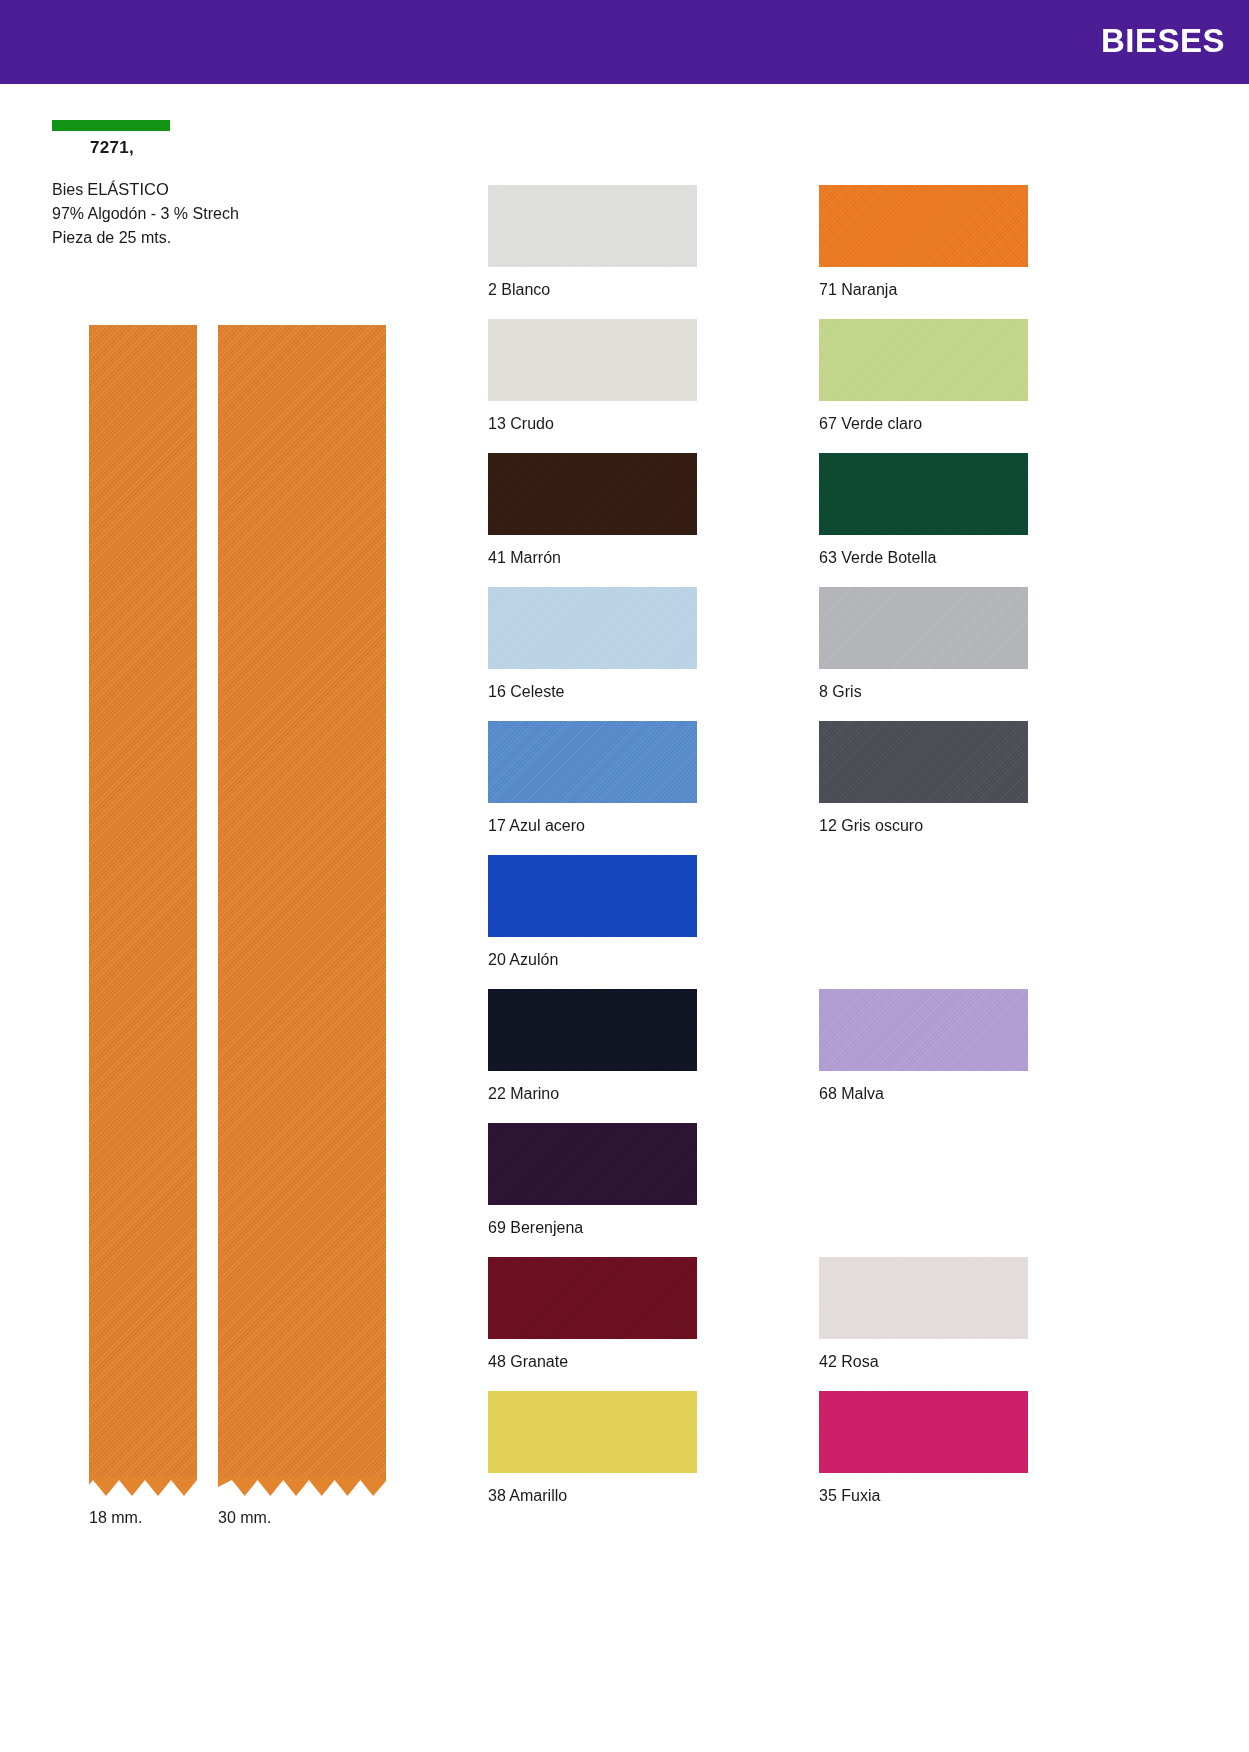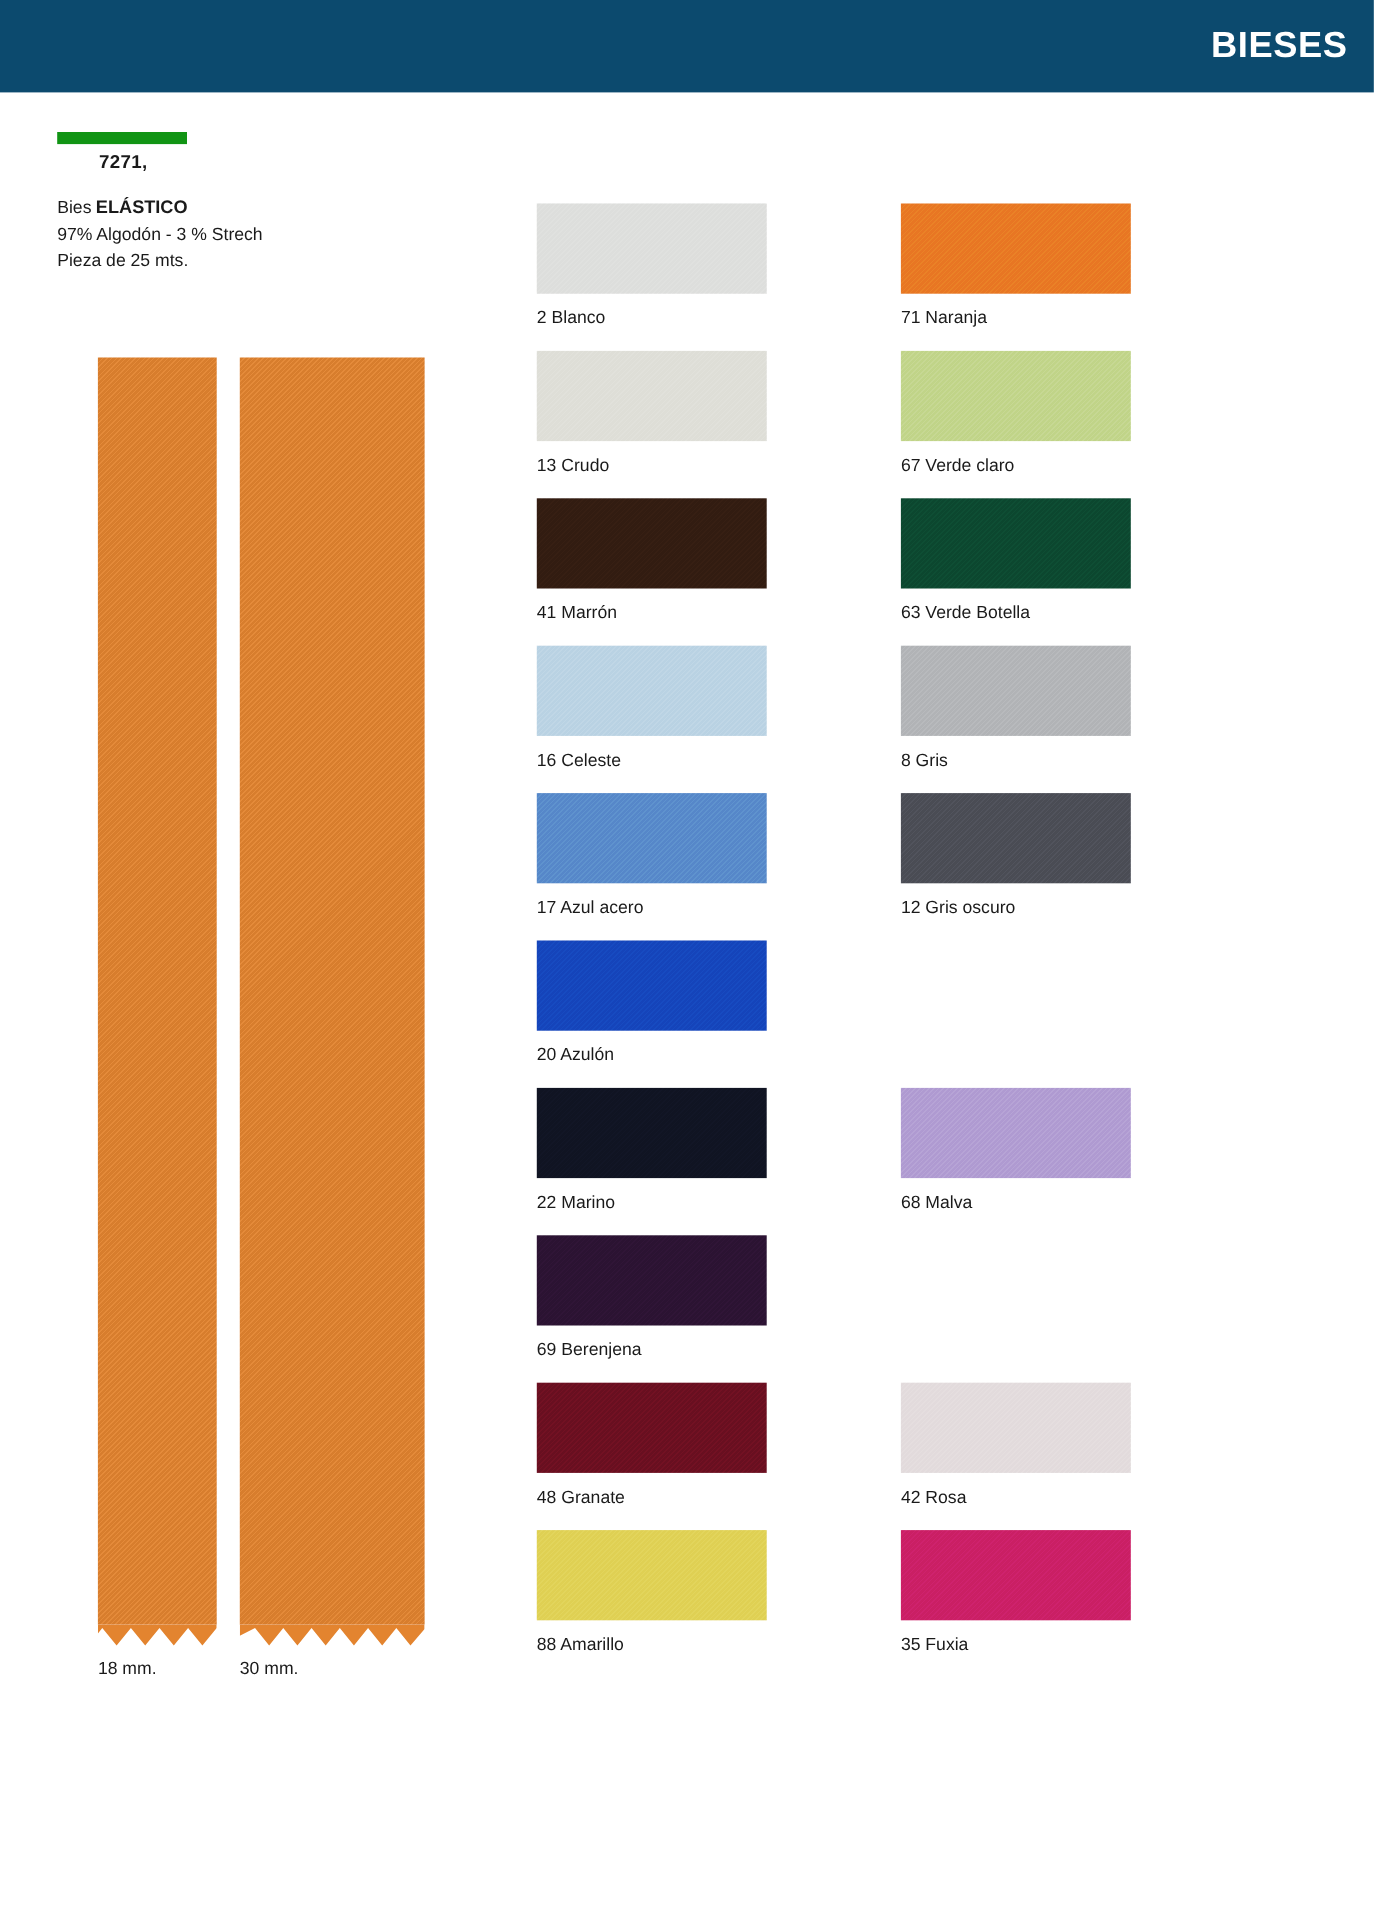--- a/index.html
+++ b/index.html
@@ -54,21 +54,21 @@
     margin: 0 0 0 38px;
     line-height: 26px;
     letter-spacing: 0.3px;
   }
   #product-type-line {
     font-size: 16px;
     margin: 16px 0 0 0;
     line-height: 24px;
   }
   #product-type-line .strong {
-    font-weight: bold;
+    font-weight: normal;
     font-size: 16.5px;
     margin-left: 4px;
   }
   .info-line {
     font-size: 16px;
     line-height: 24px;
     margin: 0;
   }
 
   
@@ -131,21 +131,21 @@
     font-size: 16px;
     line-height: 20px;
     margin-top: 13px;
     color: #1a1a1a;
     white-space: nowrap;
   }
 </style>
 </head>
 <body>
 
-<div id="header-bar" style="background: #0c4a6e;">
+<div id="header-bar" style="background: #4c1d95;">
   <div id="header-title">BIESES</div>
 </div>
 
 <div id="info-panel">
   <div id="green-rule" style="background: rgb(17, 148, 20);"></div>
   <div id="product-code">7271,</div>
   <div id="product-type-line">
     <span>Bies</span><span class="strong">ELÁSTICO</span>
   </div>
   <div class="info-line">97% Algodón - 3 % Strech</div>
@@ -247,20 +247,20 @@
         <div class="swatch-label">48 Granate</div>
       </div>
       <div class="swatch-cell">
         <div class="swatch-chip" style="background-color: rgb(227, 220, 221);"></div>
         <div class="swatch-label">42 Rosa</div>
       </div>
     </div>
     <div class="swatch-row">
       <div class="swatch-cell">
         <div class="swatch-chip" style="background-color: rgb(224, 210, 87);"></div>
-        <div class="swatch-label">88 Amarillo</div>
+        <div class="swatch-label">38 Amarillo</div>
       </div>
       <div class="swatch-cell">
         <div class="swatch-chip" style="background-color: rgb(204, 32, 104);"></div>
         <div class="swatch-label">35 Fuxia</div>
       </div>
     </div>
   </div>
 
 </body></html>

